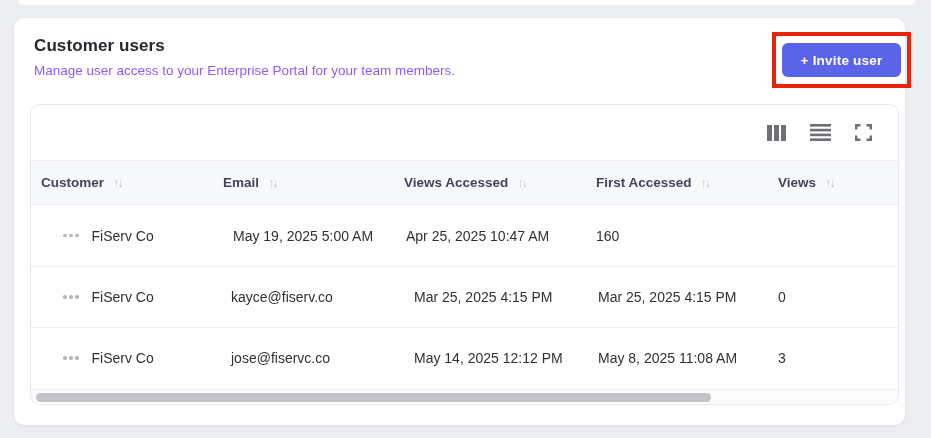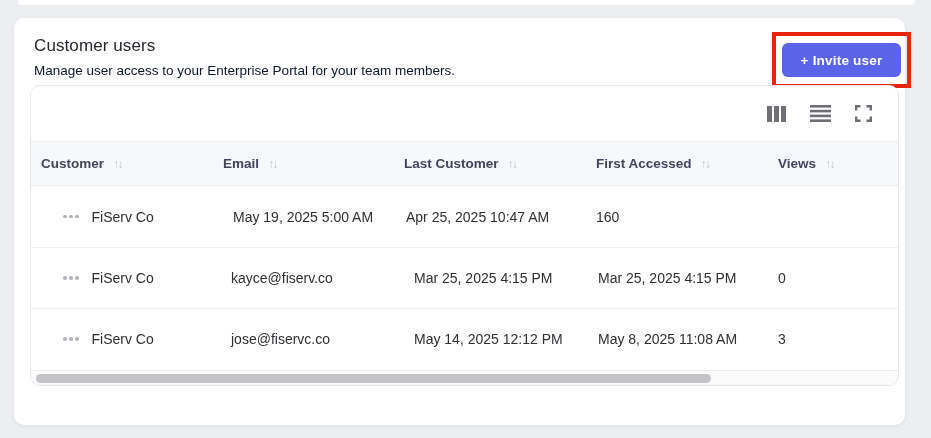--- a/index.html
+++ b/index.html
@@ -13,37 +13,37 @@
   .top-strip {
     position:absolute; top:0; left:18px; right:16px; height:5px;
     background:#ffffff; border-radius:0 0 4px 4px;
   }
   .card {
     position:absolute; top:18px; left:14px; width:891px; height:407px;
     background:#ffffff; border-radius:10px;
     box-shadow:0 1px 4px rgba(25,28,40,.07);
   }
   .card-header { position:relative; padding:18px 20px 0 20px; }
-  .page-title { font-size:17px; font-weight:400; color:#26282d; letter-spacing:.1px; }
-  .page-subtitle { margin-top:7px; font-size:13.5px; color:#0f172a; }
+  .page-title { font-size:17px; font-weight:700; color:#26282d; letter-spacing:.1px; }
+  .page-subtitle { margin-top:7px; font-size:13.5px; color:#8b5cf6; }
 
   .annotation-box {
     position:absolute; top:14px; right:-6px; width:139px; height:56px;
     border:4px solid #e8250c; display:flex; align-items:center; justify-content:center;
     background:transparent;
   }
   .invite-btn {
     width:119px; height:34px; border:none; cursor:pointer;
     background:#5b63e8; color:#ffffff; border-radius:6px;
     font-family:"Liberation Sans", sans-serif;
     font-size:13.5px; font-weight:700; letter-spacing:.2px;
   }
 
   .tbl-wrap {
-    position:absolute; top:67px; left:16px; width:869px; height:301px;
+    position:absolute; top:86px; left:16px; width:869px; height:301px;
     border:1px solid #e7e7ee; border-radius:10px; background:#fff; overflow:hidden;
   }
   .tbl-toolbar {
     height:55px; display:flex; align-items:center; justify-content:flex-end;
     gap:24px; padding-right:26px; background:#fff;
   }
   .tool-btn { background:none; border:none; padding:0; cursor:pointer; display:flex; align-items:center; }
   .tool-btn svg { display:block; }
 
   .tbl-header {
@@ -127,21 +127,21 @@
     <div class="tbl-header">
       <div class="th">
         <span>Customer</span>
         <span class="sort-icon">↑↓</span>
       </div>
       <div class="th">
         <span>Email</span>
         <span class="sort-icon">↑↓</span>
       </div>
       <div class="th">
-        <span>Last Customer</span>
+        <span>Views Accessed</span>
         <span class="sort-icon">↑↓</span>
       </div>
       <div class="th">
         <span>First Accessed</span>
         <span class="sort-icon">↑↓</span>
       </div>
       <div class="th">
         <span>Views</span>
         <span class="sort-icon">↑↓</span>
       </div>

